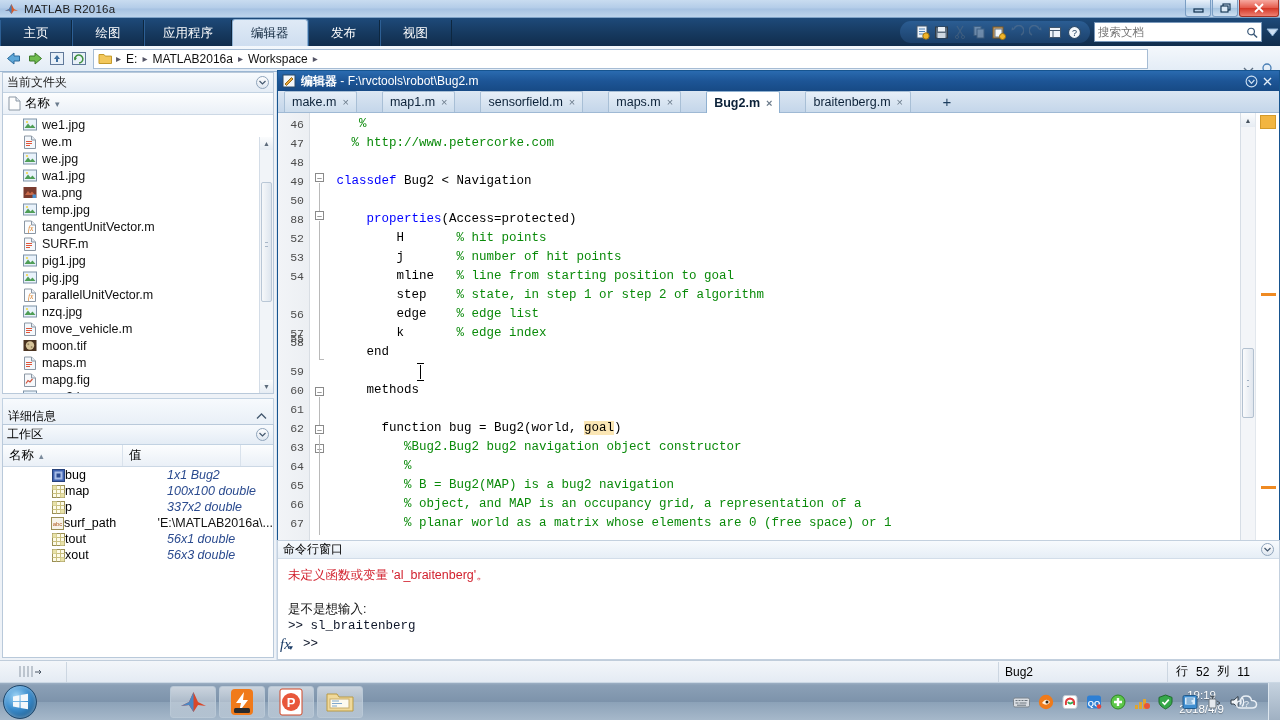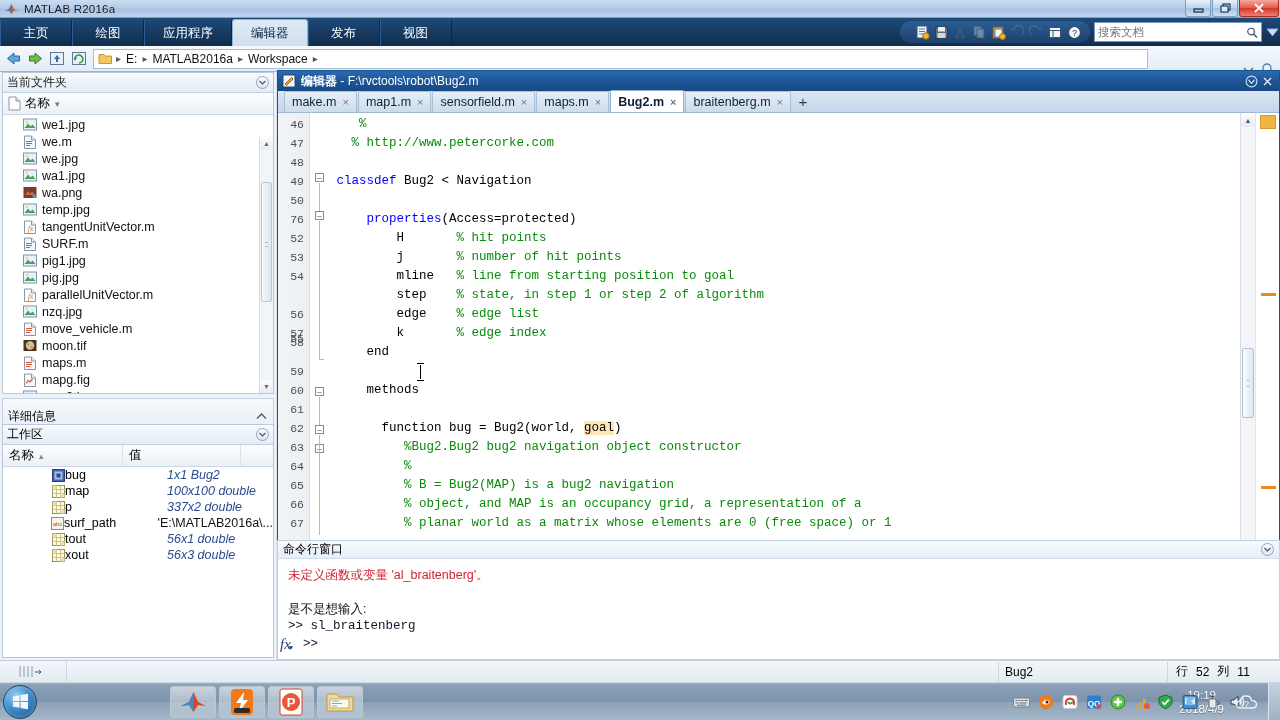--- a/index.html
+++ b/index.html
@@ -188,21 +188,21 @@
     height:20px;
     background:linear-gradient(to bottom,#2a6bb0 0%,#1d5596 50%,#174a85 100%);
     display:flex;align-items:center;padding:0 4px;color:#fff;font-size:12px;
   }
   .ed-title .t-ico{width:15px;height:15px;margin-right:4px;}
   .ed-title .t-txt{flex:1;}
   .ed-title .t-txt b{font-weight:bold;}
   .ed-title .t-btn{width:16px;display:flex;align-items:center;justify-content:center;}
   .ed-tabs{
     height:22px;background:linear-gradient(to bottom,#dbe6f2,#c4d6ea);
-    display:flex;align-items:flex-end;padding-left:6px;border-bottom:1px solid #9fb9d4;
+    display:flex;padding-left:6px;border-bottom:1px solid #9fb9d4;gap:24px;
   }
   .ed-tab{
     height:21px;display:flex;align-items:center;gap:6px;padding:0 7px;
     font-size:12.5px;color:#0c2239;
     background:linear-gradient(to bottom,#e7eff8,#ccdcec);
     border:1px solid #a8bfd6;border-bottom:none;border-radius:2px 2px 0 0;margin-right:1px;
   }
   .ed-tab.active{
     background:#fff;border-color:#8fb0d0;height:22px;font-weight:bold;
   }
@@ -866,21 +866,21 @@
         <div class="ed-plus">+</div>
       </div>
     <div class="ed-body">
       <div class="gutter">
         <div id="lnums">
             <div class="lnum" style="top: 2px;">46</div>
             <div class="lnum" style="top: 21px;">47</div>
             <div class="lnum" style="top: 40px;">48</div>
             <div class="lnum" style="top: 59px;">49</div>
             <div class="lnum" style="top: 78px;">50</div>
-            <div class="lnum" style="top: 97px;">76</div>
+            <div class="lnum" style="top: 97px;">88</div>
             <div class="lnum" style="top: 116px;">52</div>
             <div class="lnum" style="top: 135px;">53</div>
             <div class="lnum" style="top: 154px;">54</div>
             <div class="lnum" style="top: 173px; margin-top: 43px;">55</div>
             <div class="lnum" style="top: 192px;">56</div>
             <div class="lnum" style="top: 211px;">57</div>
             <div class="lnum" style="top: 220px;">58</div>
             <div class="lnum" style="top: 249px;">59</div>
             <div class="lnum" style="top: 268px;">60</div>
             <div class="lnum" style="top: 287px;">61</div>

